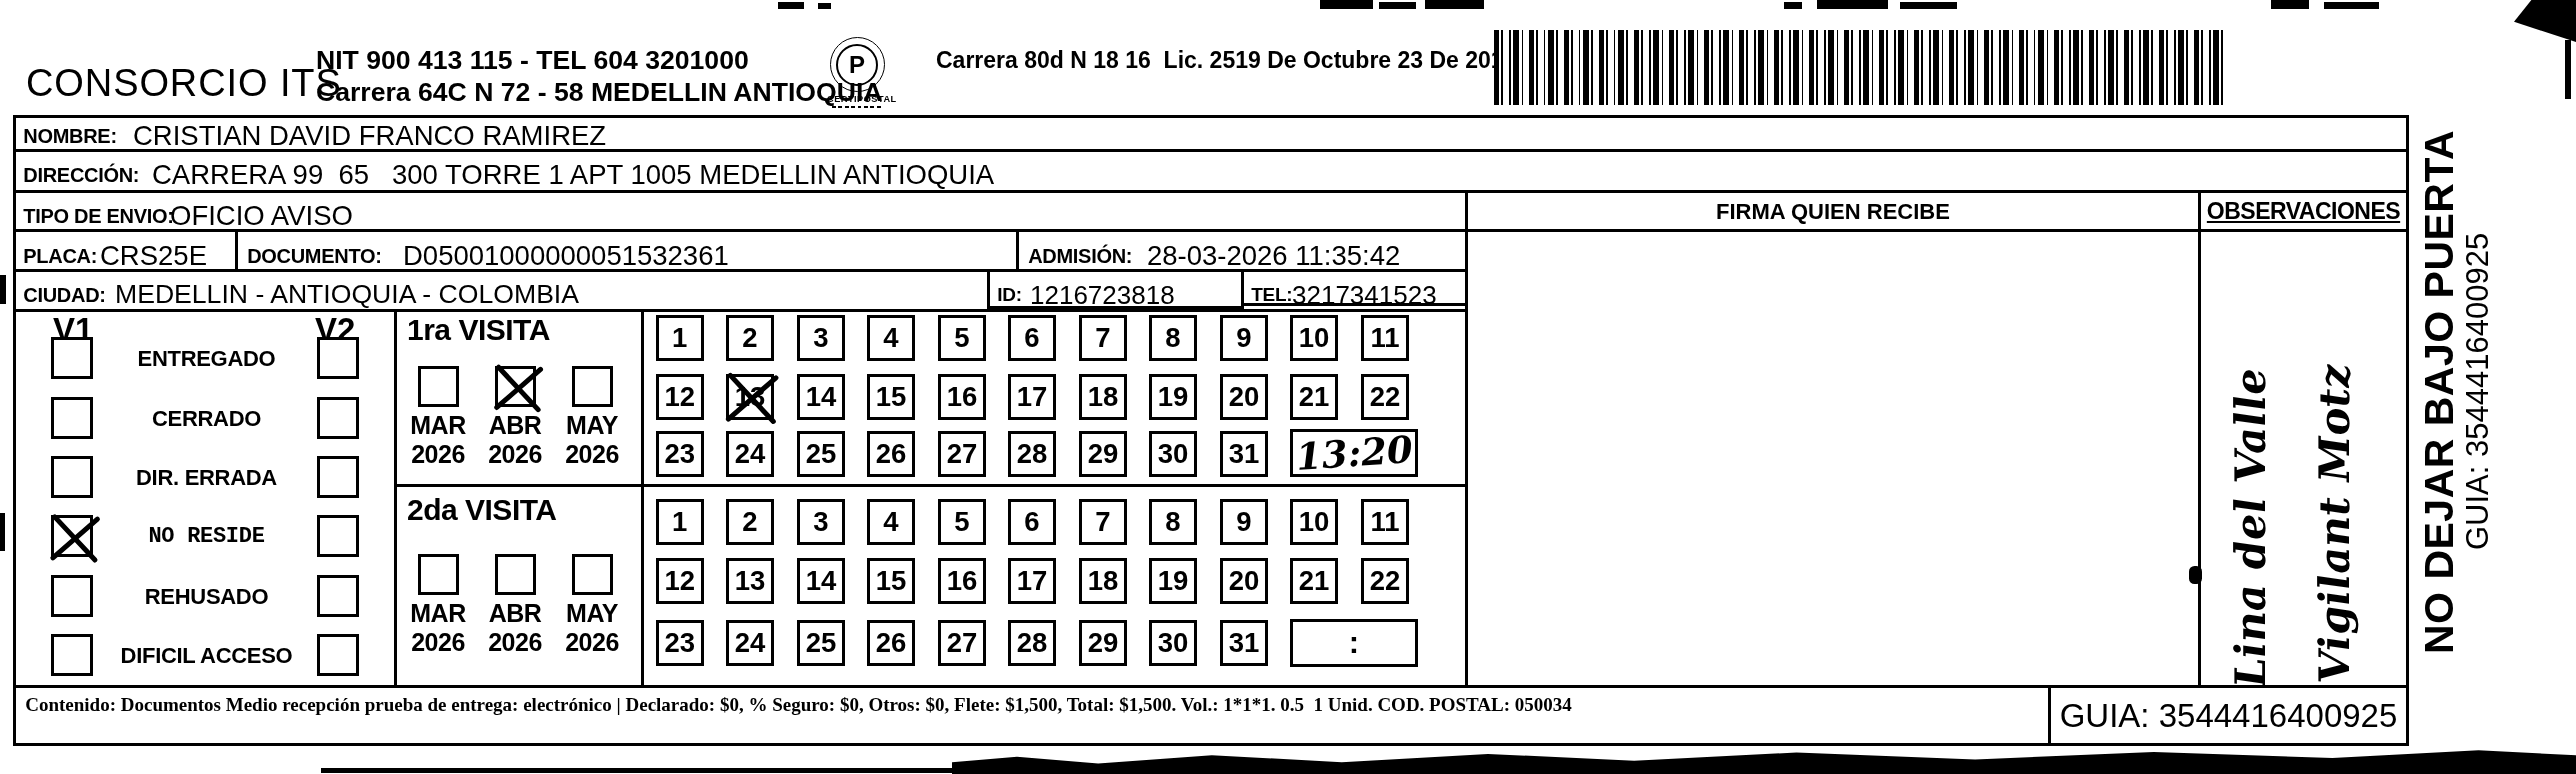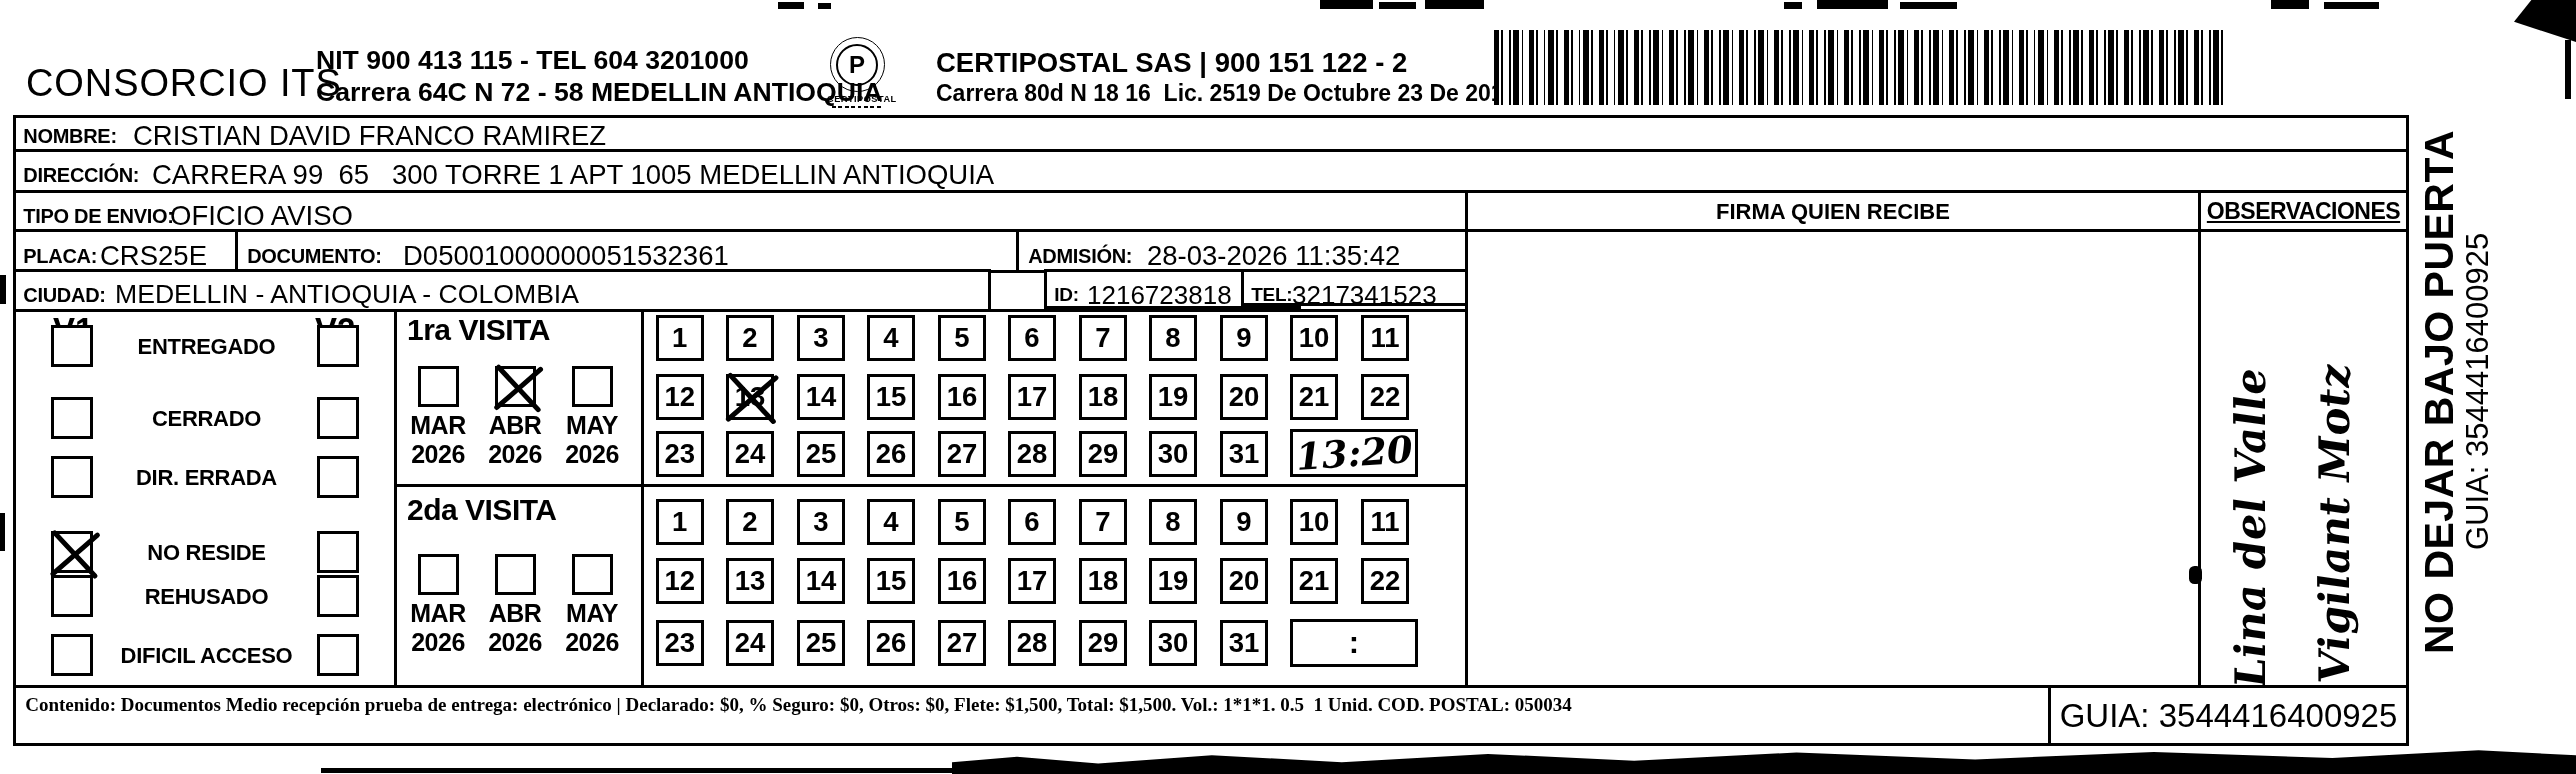--- a/index.html
+++ b/index.html
@@ -43,21 +43,20 @@
 
 <div class="abs" style="left:827px;top:37px;width:60px;text-align:center;">
   <div style="width:53px;height:53px;border:1.8px solid #000;border-radius:50%;margin:0 auto;display:flex;align-items:center;justify-content:center;">
     <div style="width:38px;height:38px;border:2.7px solid #000;border-radius:50%;display:flex;align-items:center;justify-content:center;font-weight:700;font-size:24px;">P</div>
   </div>
   <div style="font-size:9.2px;font-weight:700;letter-spacing:0.5px;margin-top:1.8px;">CERTIPOSTAL</div>
   <div style="width:51px;height:2.7px;margin:1.8px auto 0;background:repeating-linear-gradient(90deg,#000 0 3.7px,transparent 3.7px 6.4px);"></div>
 </div>
 
 <div class="abs" style="left:936px;top:46px;">
-  <div style="font-size:27.5px;font-weight:600;line-height:33px;">CERTIPOSTAL SAS | 900 151 122 - 2</div>
   <div style="font-size:23px;font-weight:600;line-height:28px;white-space:pre;">Carrera 80d N 18 16  Lic. 2519 De Octubre 23 De 2015</div>
 </div>
 
 <div class="abs barcode" style="left:1494px;top:30px;width:733px;height:75px;"></div>
 
 <div class="cell" style="left:13px;top:115px;width:2396px;height:38px;">
   <span class="abs lbl" style="left:7.3px;top:7.3px;font-size:20px;">NOMBRE:</span>
   <span class="abs val" style="left:117px;top:1.8px;font-size:27.5px;">CRISTIAN DAVID FRANCO RAMIREZ</span>
 </div>
 
@@ -87,57 +86,57 @@
 </div>
 <div class="cell" style="left:1016px;top:229px;width:452px;height:44px;">
   <span class="abs lbl" style="left:9.2px;top:13px;font-size:20px;">ADMISIÓN:</span>
   <span class="abs val" style="left:128px;top:8.2px;font-size:27.5px;">28-03-2026 11:35:42</span>
 </div>
 
 <div class="cell" style="left:13px;top:269px;width:978px;height:43px;">
   <span class="abs lbl" style="left:7.3px;top:12px;font-size:20px;">CIUDAD:</span>
   <span class="abs val" style="left:99px;top:7.3px;font-size:26.6px;">MEDELLIN - ANTIOQUIA - COLOMBIA</span>
 </div>
-<div class="cell" style="left:1044px;top:269px;width:257px;height:40px;">
+<div class="cell" style="left:987px;top:269px;width:257px;height:40px;">
   <span class="abs lbl" style="left:7.3px;top:12px;font-size:19px;">ID:</span>
   <span class="abs val" style="left:40px;top:8.2px;font-size:26px;">1216723818</span>
 </div>
 <div class="cell" style="left:1241px;top:269px;width:228px;height:37px;">
   <span class="abs lbl" style="left:7.3px;top:12px;font-size:19px;">TEL:</span>
   <span class="abs val" style="left:48px;top:8.2px;font-size:26px;">3217341523</span>
 </div>
 
 <div class="cell" style="left:13px;top:309px;width:385px;height:380px;"></div>
 <div class="cell" style="left:394px;top:309px;width:251px;height:179px;"></div>
 <div class="cell" style="left:394px;top:484px;width:251px;height:204px;"></div>
 <div class="cell" style="left:641px;top:309px;width:828px;height:179px;"></div>
 <div class="cell" style="left:641px;top:484px;width:828px;height:204px;"></div>
 <div class="cell" style="left:1465px;top:229px;width:736px;height:460px;"></div>
 <div class="cell" style="left:2198px;top:229px;width:211px;height:460px;"></div>
 
 <div class="abs" style="left:13px;top:309px;width:385px;height:380px;">
   <span class="abs colhead" style="left:40px;top:1.8px;">V1</span>
   <span class="abs colhead" style="left:302px;top:1.8px;">V2</span>
   <div id="status-rows" class="abs" style="left:0;top:0;width:385px;height:380px;">
-      <div class="statusrow" style="top: 16px; padding-left: 24px;">
+      <div class="statusrow" style="top: 28px; padding-left: 24px;">
         <div class="chk" style="left: 38px; top: 0px;"></div>
         <div class="statuslabel">ENTREGADO</div>
         <div class="chk" style="left: 304px; top: 0px;"></div>
       </div>
       <div class="statusrow" style="top: 88px;">
         <div class="chk" style="left: 38px; top: 0px;"></div>
         <div class="statuslabel">CERRADO</div>
         <div class="chk" style="left: 304px; top: 0px;"></div>
       </div>
       <div class="statusrow" style="top: 147px; padding-left: 13px;">
         <div class="chk" style="left: 38px; top: 0px;"></div>
         <div class="statuslabel">DIR. ERRADA</div>
         <div class="chk" style="left: 304px; top: 0px;"></div>
       </div>
-      <div class="statusrow" style="top: 222px;">
+      <div class="statusrow" style="top: 206px; font-family: Liberation Mono, monospace;">
         <div class="chk" style="left: 38px; top: 0px;">
           <div class="xmark" style="left: -9.2px; top: -10px; width: 60px; height: 60px;">
             <i style="left: -1.8px; top: 27.5px; width: 64px; height: 4.6px; transform: rotate(47deg);"></i>
             <i style="left: -1.8px; top: 27.5px; width: 64px; height: 4.6px; transform: rotate(-41deg);"></i>
           </div>
         </div>
         <div class="statuslabel">NO RESIDE</div>
         <div class="chk" style="left: 304px; top: 0px;"></div>
       </div>
       <div class="statusrow" style="top: 266px;">

